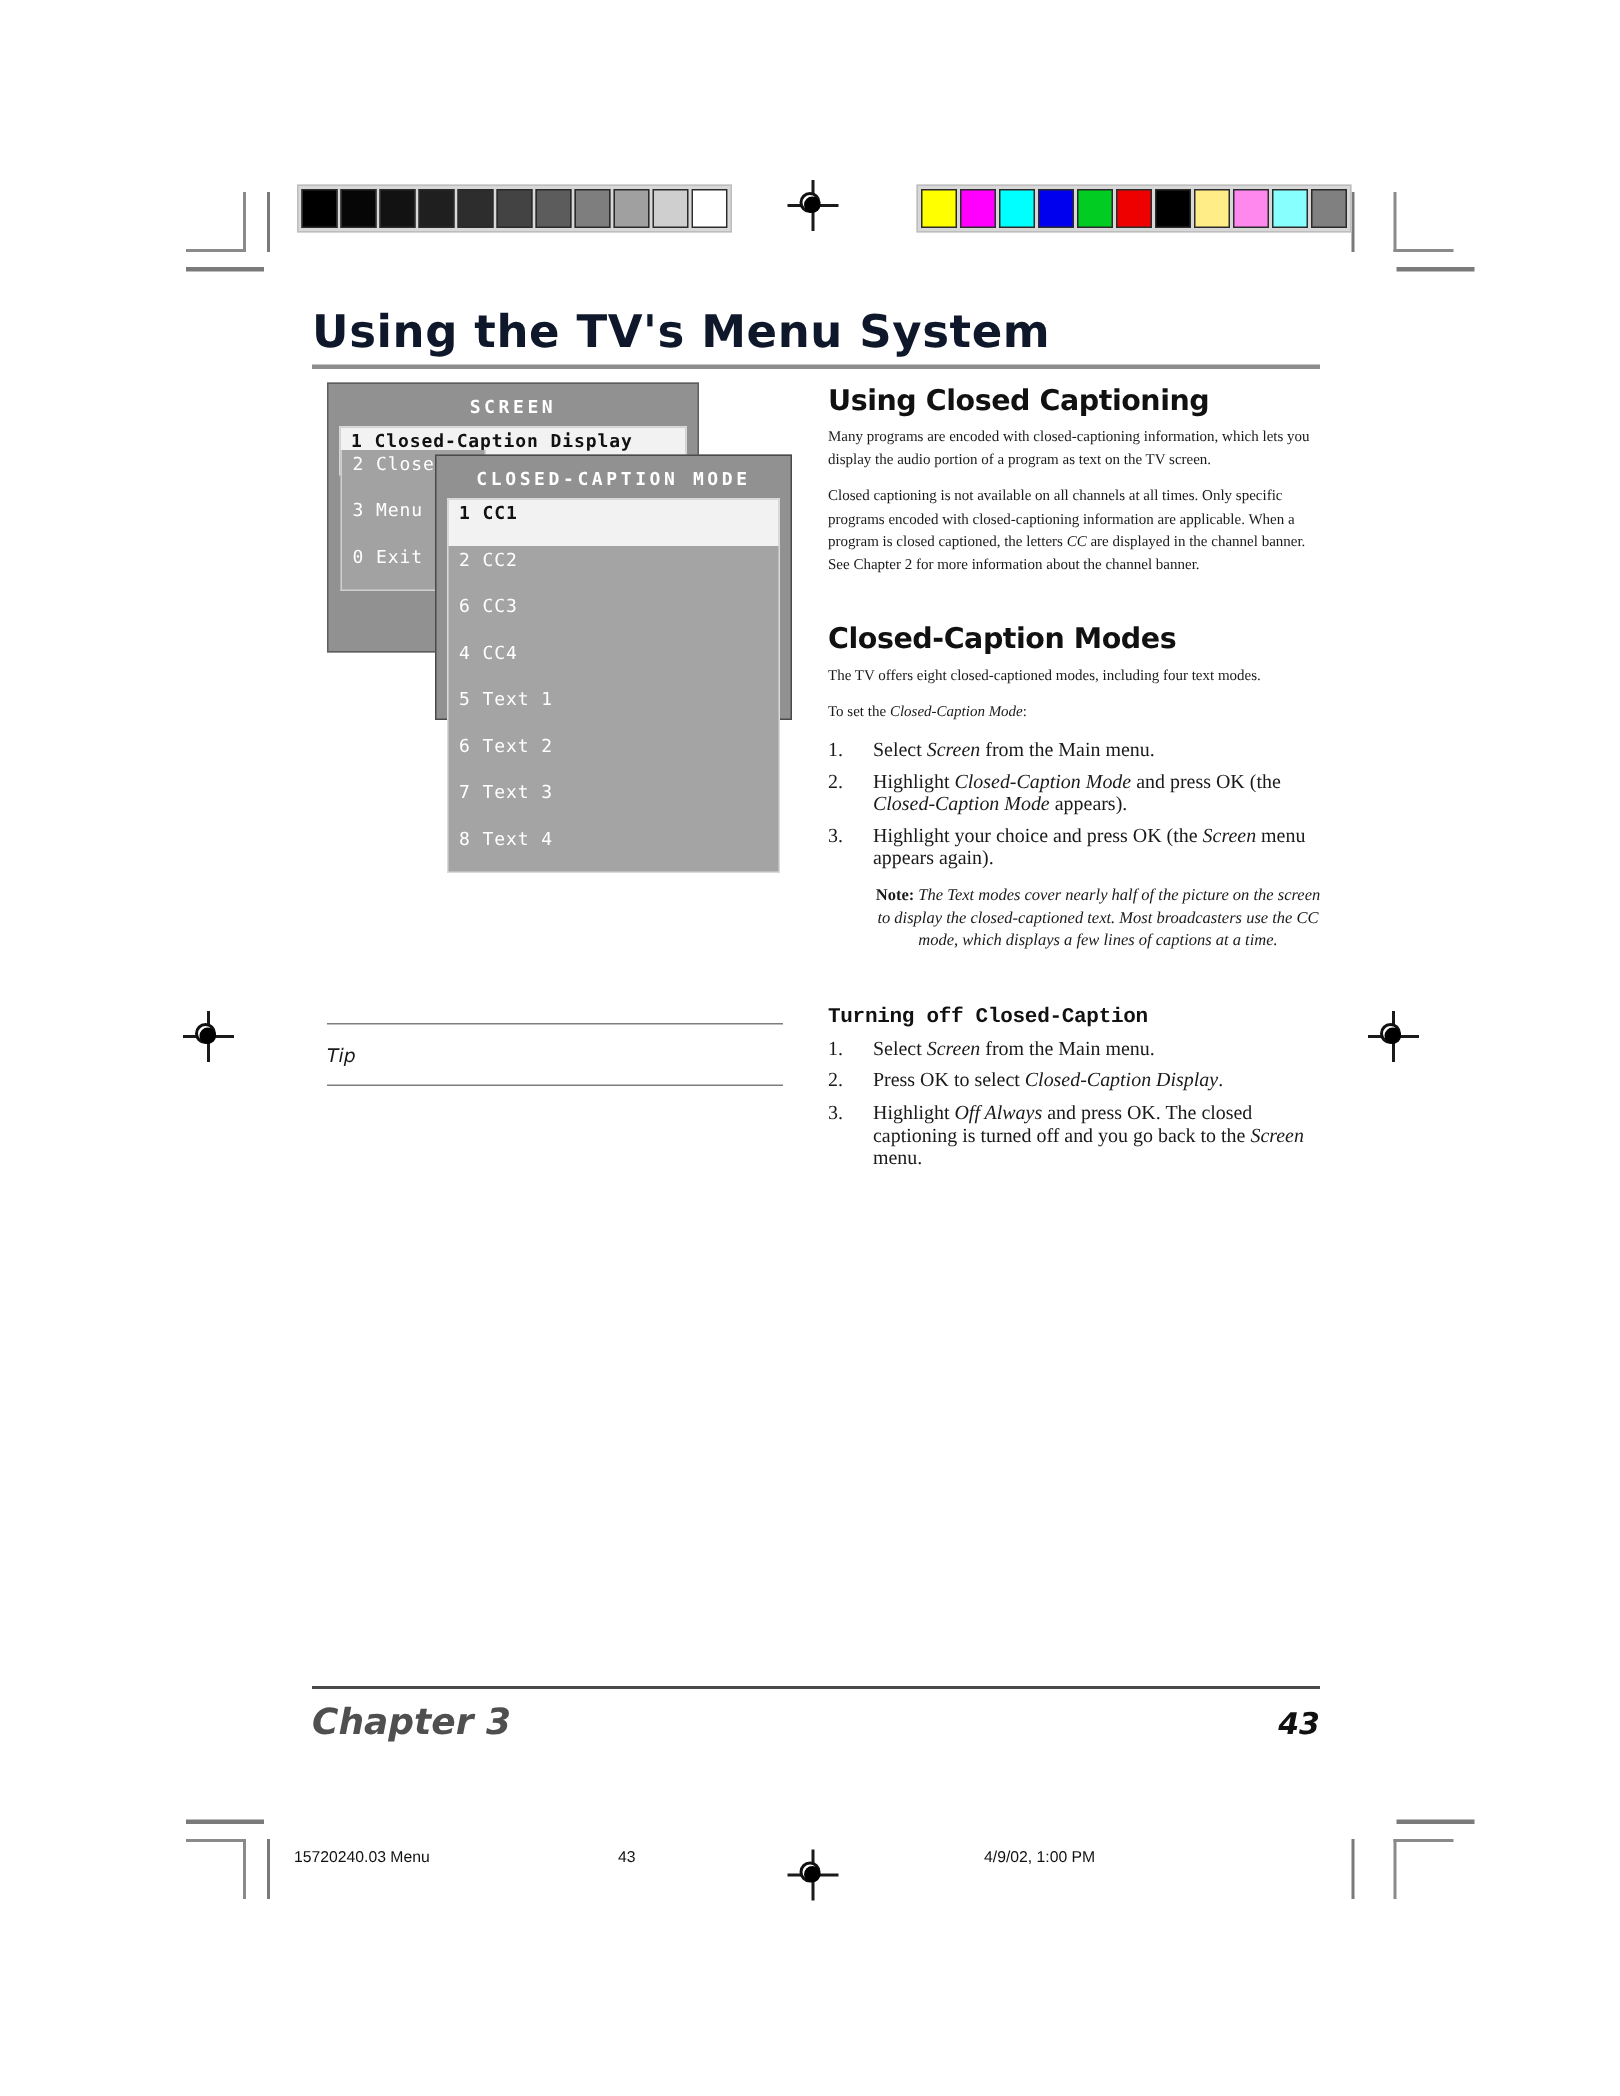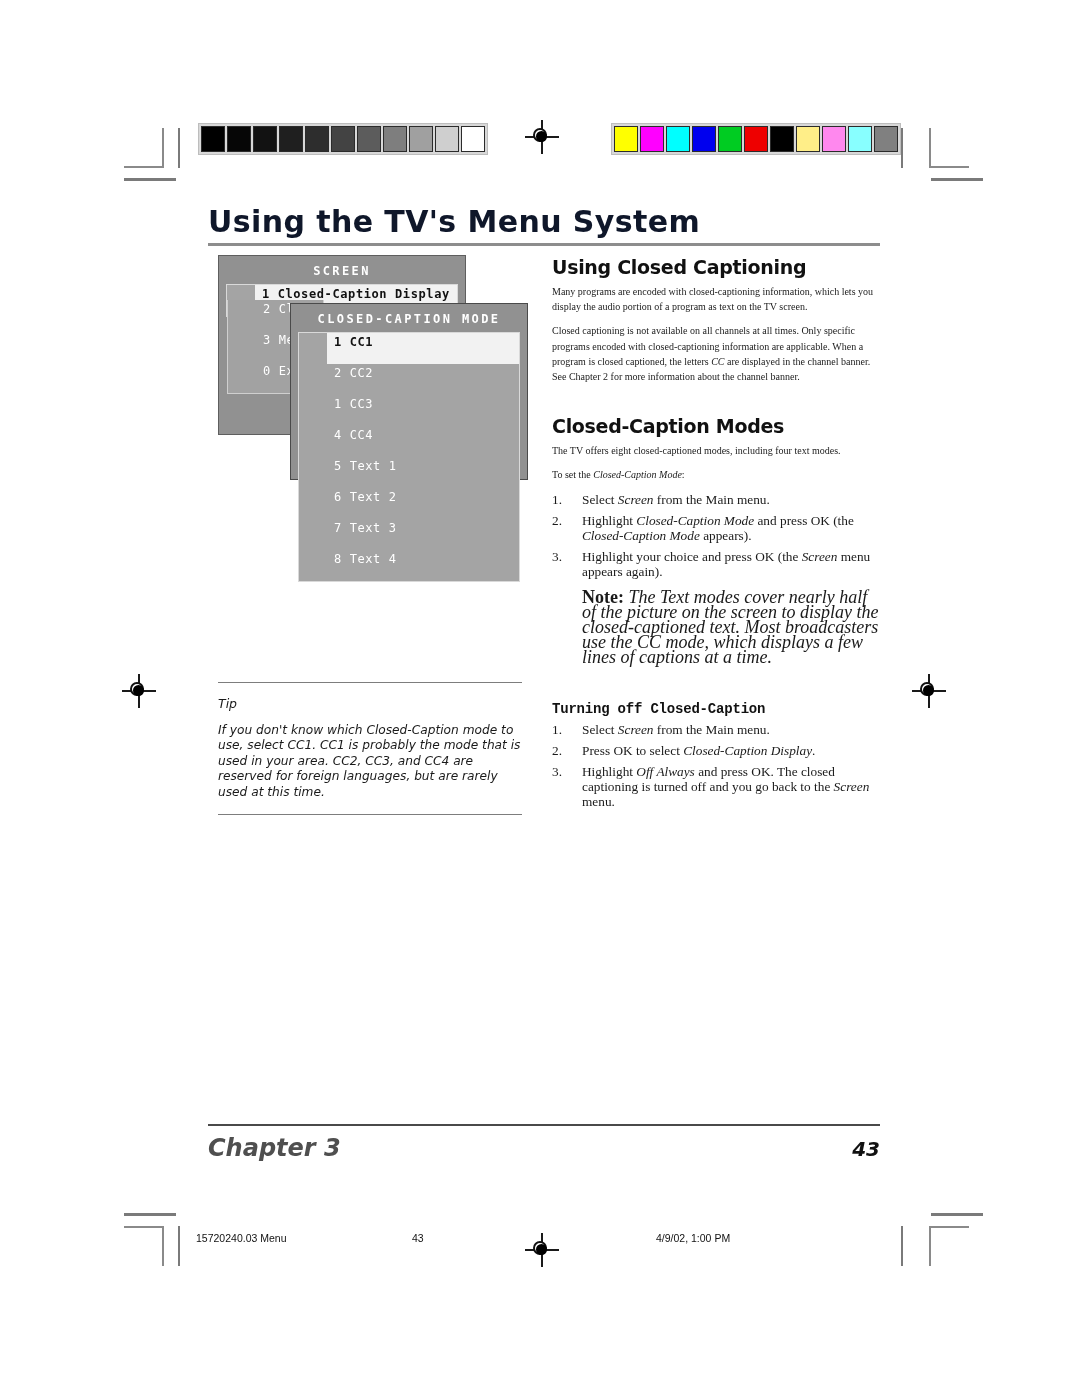--- a/index.html
+++ b/index.html
@@ -140,21 +140,20 @@
     border: 1px solid #d9d9d9;
     padding: 0;
   }
   .osd-item {
     font-size: 12px;
     line-height: 16px;
     color: #ffffff;
     padding: 1px 4px 14px 7px;
     white-space: nowrap;
     letter-spacing: 0.6px;
-    margin-left: 28px;
   }
   .osd-item.sel {
     background: #f2f2f2;
     color: #111111;
     font-weight: bold;
   }
   #screen-sub-list {
     position: absolute;
     left: 8px;
     top: 44px;
@@ -210,24 +209,25 @@
     line-height: 15.2px;
     color: #1a1a1a;
   }
   ol.steps li .num {
     position: absolute;
     left: 0;
     top: 0;
   }
   .note-block {
     margin: 10px 0 0 30px;
-    font-size: 18px;
+    font-size: 11px;
     line-height: 15.2px;
     font-style: italic;
     color: #1a1a1a;
+    text-align: center;
   }
   .note-block b { font-style: normal; }
   em { font-style: italic; }
 
   
   #tip-box {
     position: absolute;
     left: 218px;
     top: 682px;
     width: 304px;
@@ -396,21 +396,21 @@
       <div class="osd-item">3 Menu</div>
       <div class="osd-item">0 Exit</div>
     </div>
   </div>
 
   <div class="osd-panel" id="cc-mode-panel">
     <div class="osd-title">CLOSED-CAPTION MODE</div>
     <div class="osd-list">
       <div class="osd-item sel">1 CC1</div>
       <div class="osd-item">2 CC2</div>
-      <div class="osd-item">1 CC3</div>
+      <div class="osd-item">6 CC3</div>
       <div class="osd-item">4 CC4</div>
       <div class="osd-item">5 Text 1</div>
       <div class="osd-item">6 Text 2</div>
       <div class="osd-item">7 Text 3</div>
       <div class="osd-item">8 Text 4</div>
     </div>
   </div>
 </div>
 
 <div id="main-column">
@@ -441,21 +441,20 @@
   <ol class="steps">
     <li><span class="num">1.</span><span>Select </span><em>Screen</em><span> from the Main menu.</span></li>
     <li><span class="num">2.</span><span>Press OK to select </span><em>Closed-Caption Display</em><span>.</span></li>
     <li><span class="num">3.</span><span>Highlight </span><em>Off Always</em><span> and press OK. The closed captioning is turned off and you go back to the </span><em>Screen</em><span> menu.</span></li>
   </ol>
 </div>
 
 <div id="tip-box">
   <div class="rule"></div>
   <div class="tip-label">Tip</div>
-  <div class="tip-text">If you don't know which Closed-Caption mode to use, select CC1. CC1 is probably the mode that is used in your area. CC2, CC3, and CC4  are reserved for foreign languages, but are rarely used at this time.</div>
   <div class="rule"></div>
 </div>
 
 <div id="page-footer">
   <div class="frule"></div>
   <div class="frow">
     <span class="chap">Chapter 3</span>
     <span class="pnum">43</span>
   </div>
 </div>

